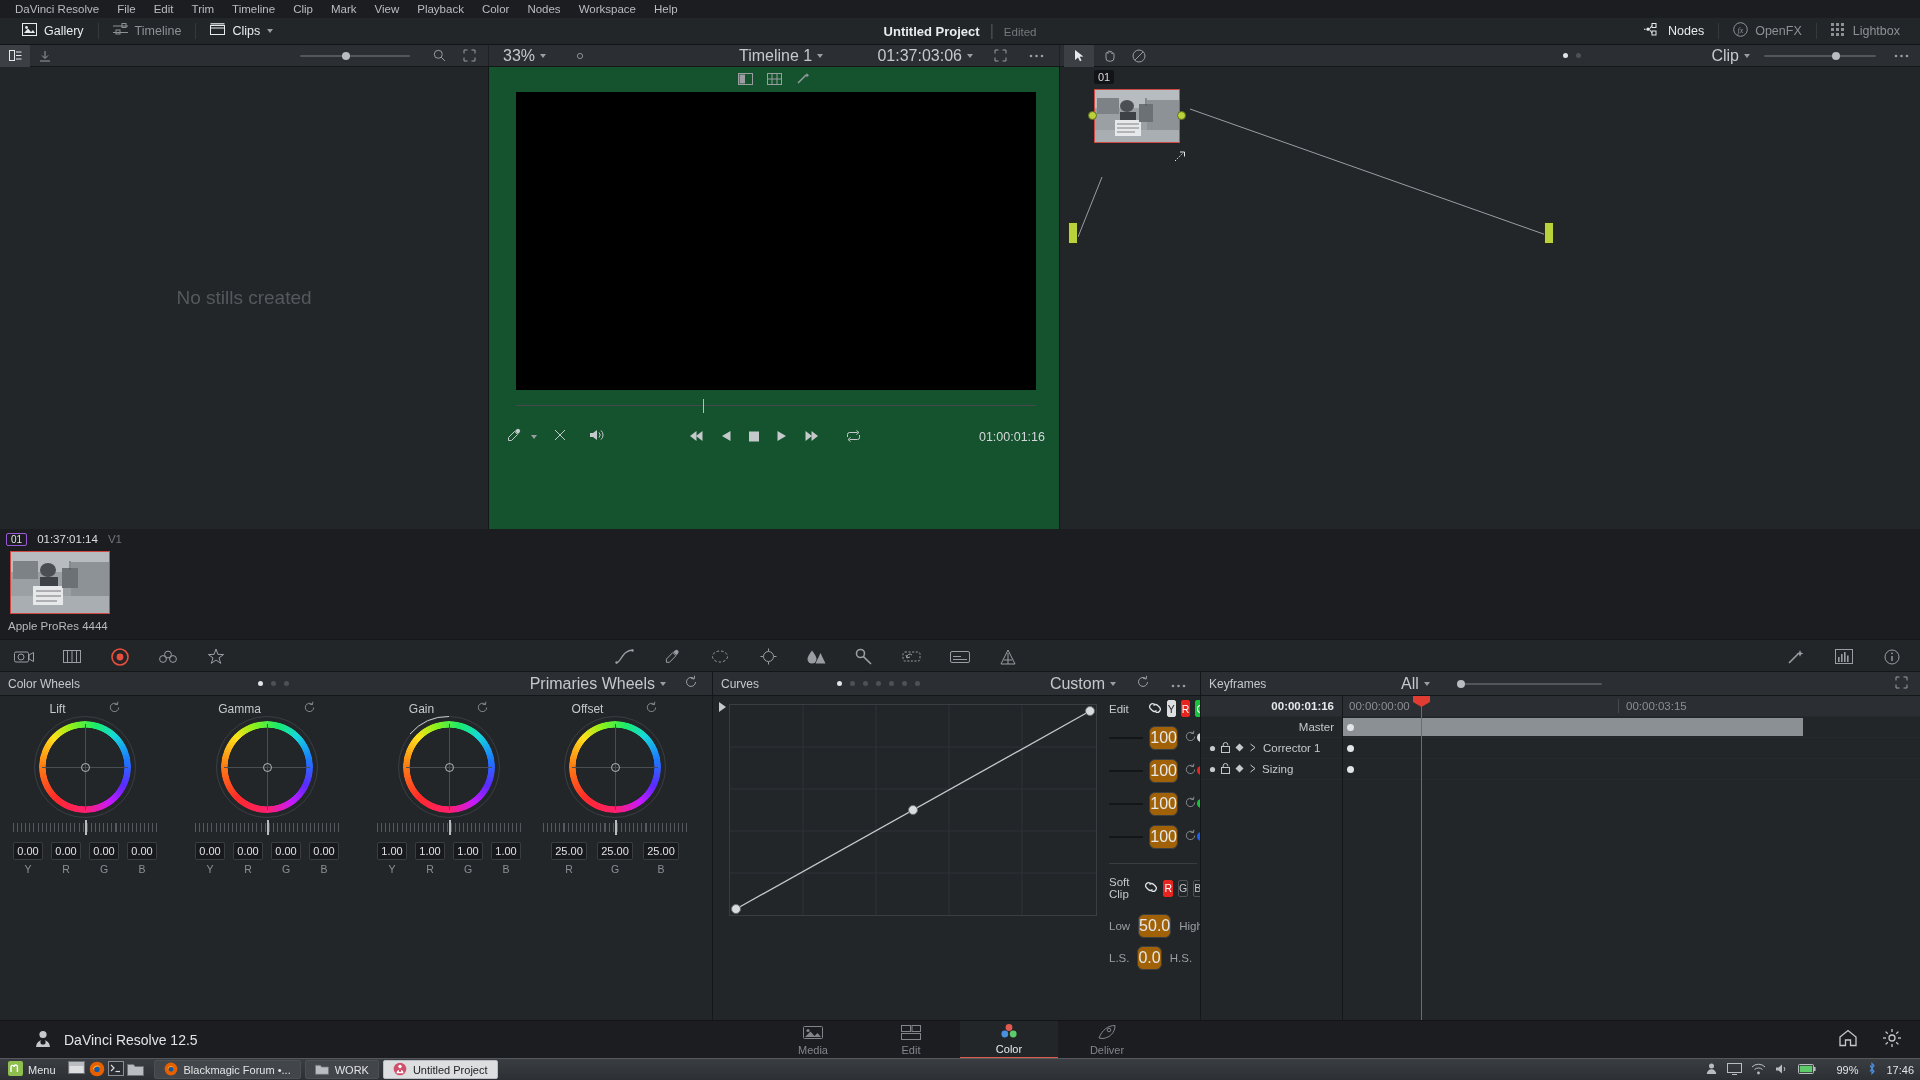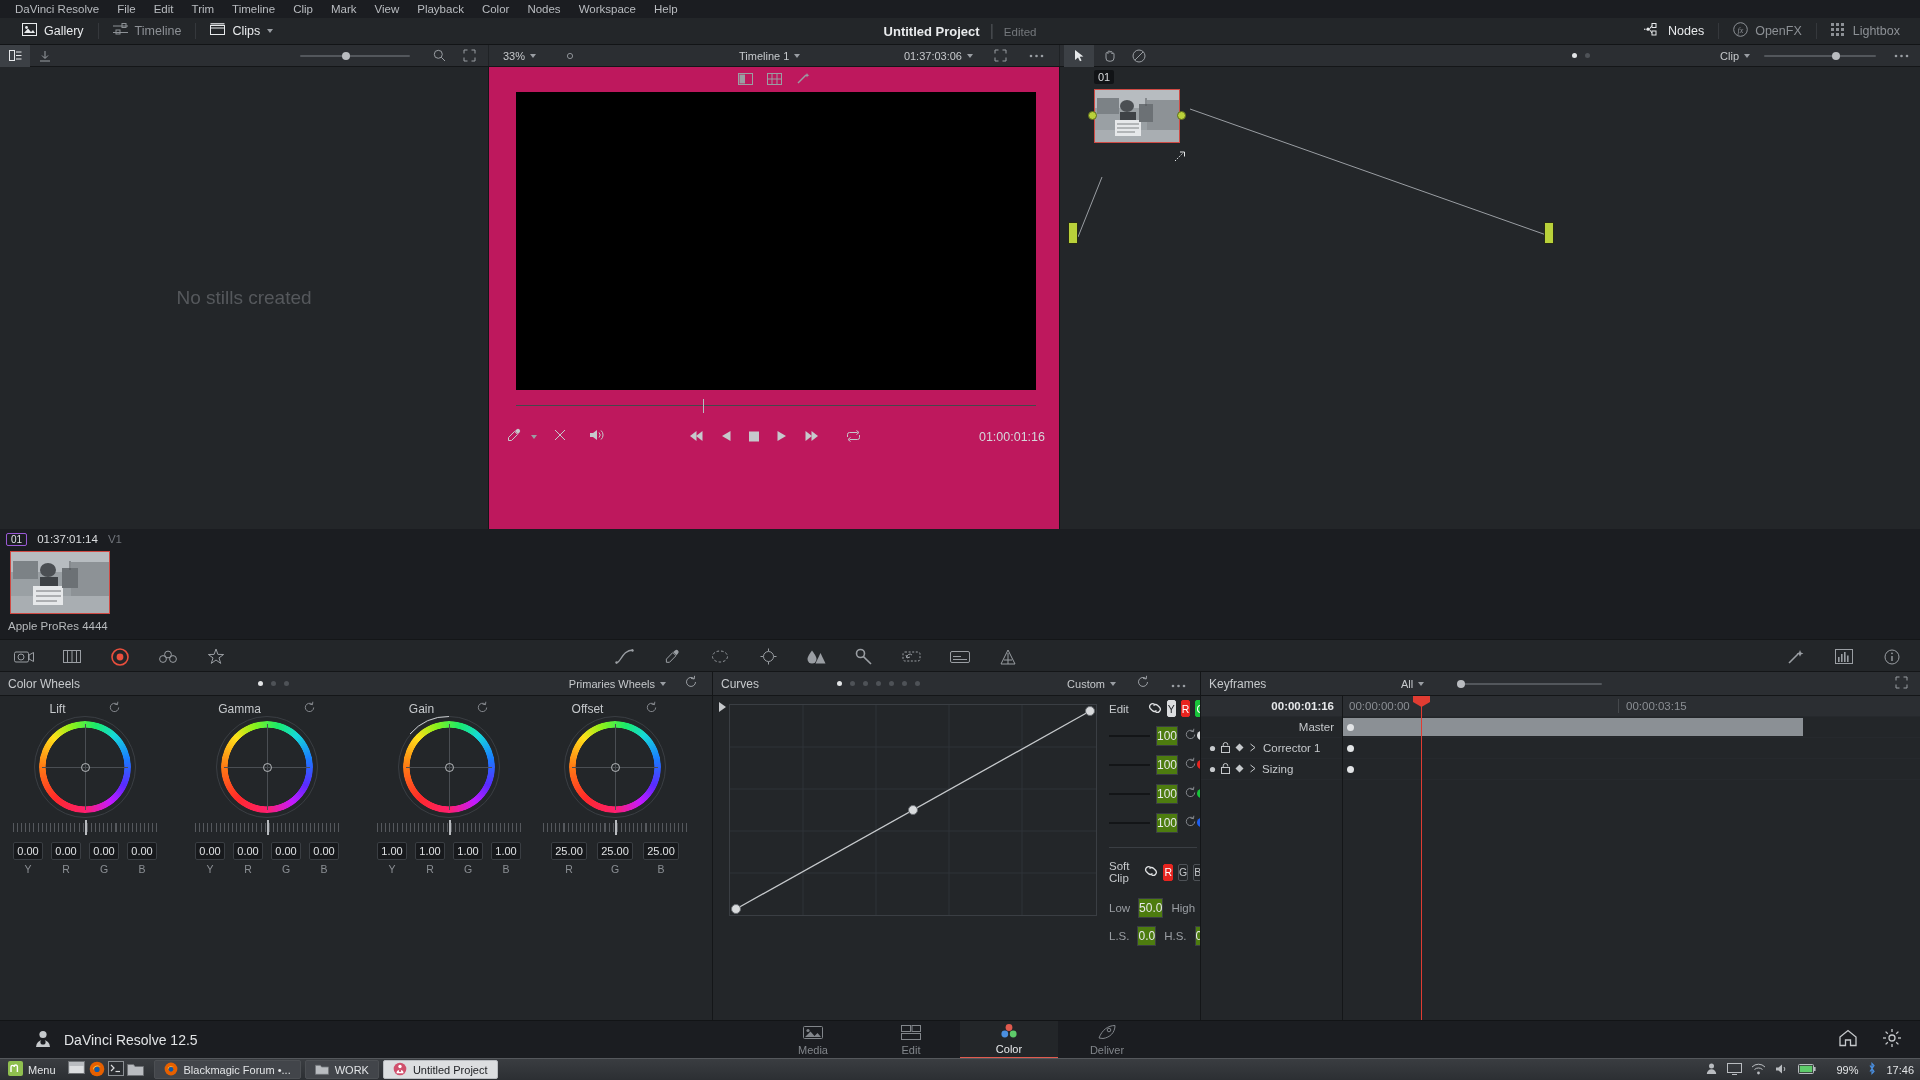--- a/index.html
+++ b/index.html
@@ -38,32 +38,32 @@
   #tb-nodeside { flex:1; display:flex; align-items:center; height:100%; }
 
   .tbtn { width:30px; height:22px; display:flex; align-items:center; justify-content:center;
     color:#9a9ea3; cursor:pointer; }
   .tbtn.sel { background:#3c4045; color:#e6e8ea; }
 
   .slider-track { height:2px; background:#53575c; border-radius:1px; position:relative; }
   .slider-knob { width:8px; height:8px; border-radius:50%; background:#b9bcc0;
     position:absolute; top:-3px; }
 
-  .dd { display:flex; align-items:center; gap:5px; font-size:11px; color:#c6c9cc; cursor:pointer;}
+  .dd { display:flex; align-items:center; gap:5px; font-size:16px; color:#c6c9cc; cursor:pointer;}
   .caret { width:0;height:0;border-left:3.5px solid transparent;border-right:3.5px solid transparent;
     border-top:4px solid #9a9ea3; }
 
   
   #upper { position:absolute; top:67px; left:0; width:1920px; height:462px; }
   #gallery { position:absolute; left:0; top:0; width:488px; height:462px;
     background:#232629; display:flex; align-items:center; justify-content:center; }
   #gallery .nostills { color:#55585c; font-size:19px; }
 
   #viewer { position:absolute; left:488px; top:0; width:572px; height:462px;
-    background:#be185d; border-left:1px solid #141618; border-right:1px solid #141618; }
+    background:#14532d; border-left:1px solid #141618; border-right:1px solid #141618; }
   #viewer-tools { height:25px; display:flex; align-items:center; justify-content:center; gap:14px; }
   #viewer-img { position:absolute; left:27px; top:25px; width:520px; height:298px; background:#000; }
   #scrub { position:absolute; left:27px; top:332px; width:520px; height:14px; }
   #scrub .line { position:absolute; top:6px; left:0; width:100%; height:1px; background:#45484c; }
   #scrub .head { position:absolute; top:0; left:187px; width:1px; height:14px; background:#b9bcc0; }
   #transport { position:absolute; left:0; top:352px; width:572px; height:36px;
     display:flex; align-items:center; }
   #transport .lgrp { display:flex; align-items:center; gap:10px; margin-left:18px; }
   #transport .cgrp { position:absolute; left:50%; transform:translateX(-50%);
     display:flex; align-items:center; gap:16px; }
@@ -164,21 +164,21 @@
   .chan { width:17px; height:17px; border-radius:2px; font-size:10.5px; display:flex;
     align-items:center; justify-content:center; color:#fff; border:1px solid #4e5257; }
   .chan.y { background:#dcdee0; color:#23262a; border-color:#dcdee0;}
   .chan.r { background:#e8241f; border-color:#e8241f;}
   .chan.g { background:#18c43a; border-color:#18c43a;}
   .chan.b { background:#1d5ff0; border-color:#1d5ff0;}
   .chan.off { background:transparent; color:#c6c9cc; }
   .sliderrow { display:flex; align-items:center; gap:6px; margin-top:9px; }
   .strack { width:96px; height:2px; background:#131517; position:relative; }
   .sknob { position:absolute; top:-4px; width:9px; height:9px; border-radius:50%; }
-  .snum { background:#4d7c0f; border:1px solid #3a3e43; border-radius:0; font-size:12px;
+  .snum { background:#a16207; border:1px solid #3a3e43; border-radius:6px; font-size:16px;
     color:#e6e8ea; padding:2px 0; width:38px; text-align:center; }
 
   
   #kf-cols { position:absolute; left:0; top:24px; width:720px; bottom:0; display:flex; }
   #kf-names { width:142px; border-right:1px solid #141618; }
   #kf-track { flex:1; position:relative; overflow:hidden; }
   .kfrow { height:21px; display:flex; align-items:center; font-size:11.5px; border-bottom:1px solid #26292d;}
   .kfname { width:142px; text-align:right; padding-right:8px; color:#c6c9cc; }
   .kfdot { width:7px; height:7px; border-radius:50%; background:#e2e4e6; margin-left:4px; }
   .playhead { position:absolute; top:0; bottom:0; width:1px; background:#e03c32; }

